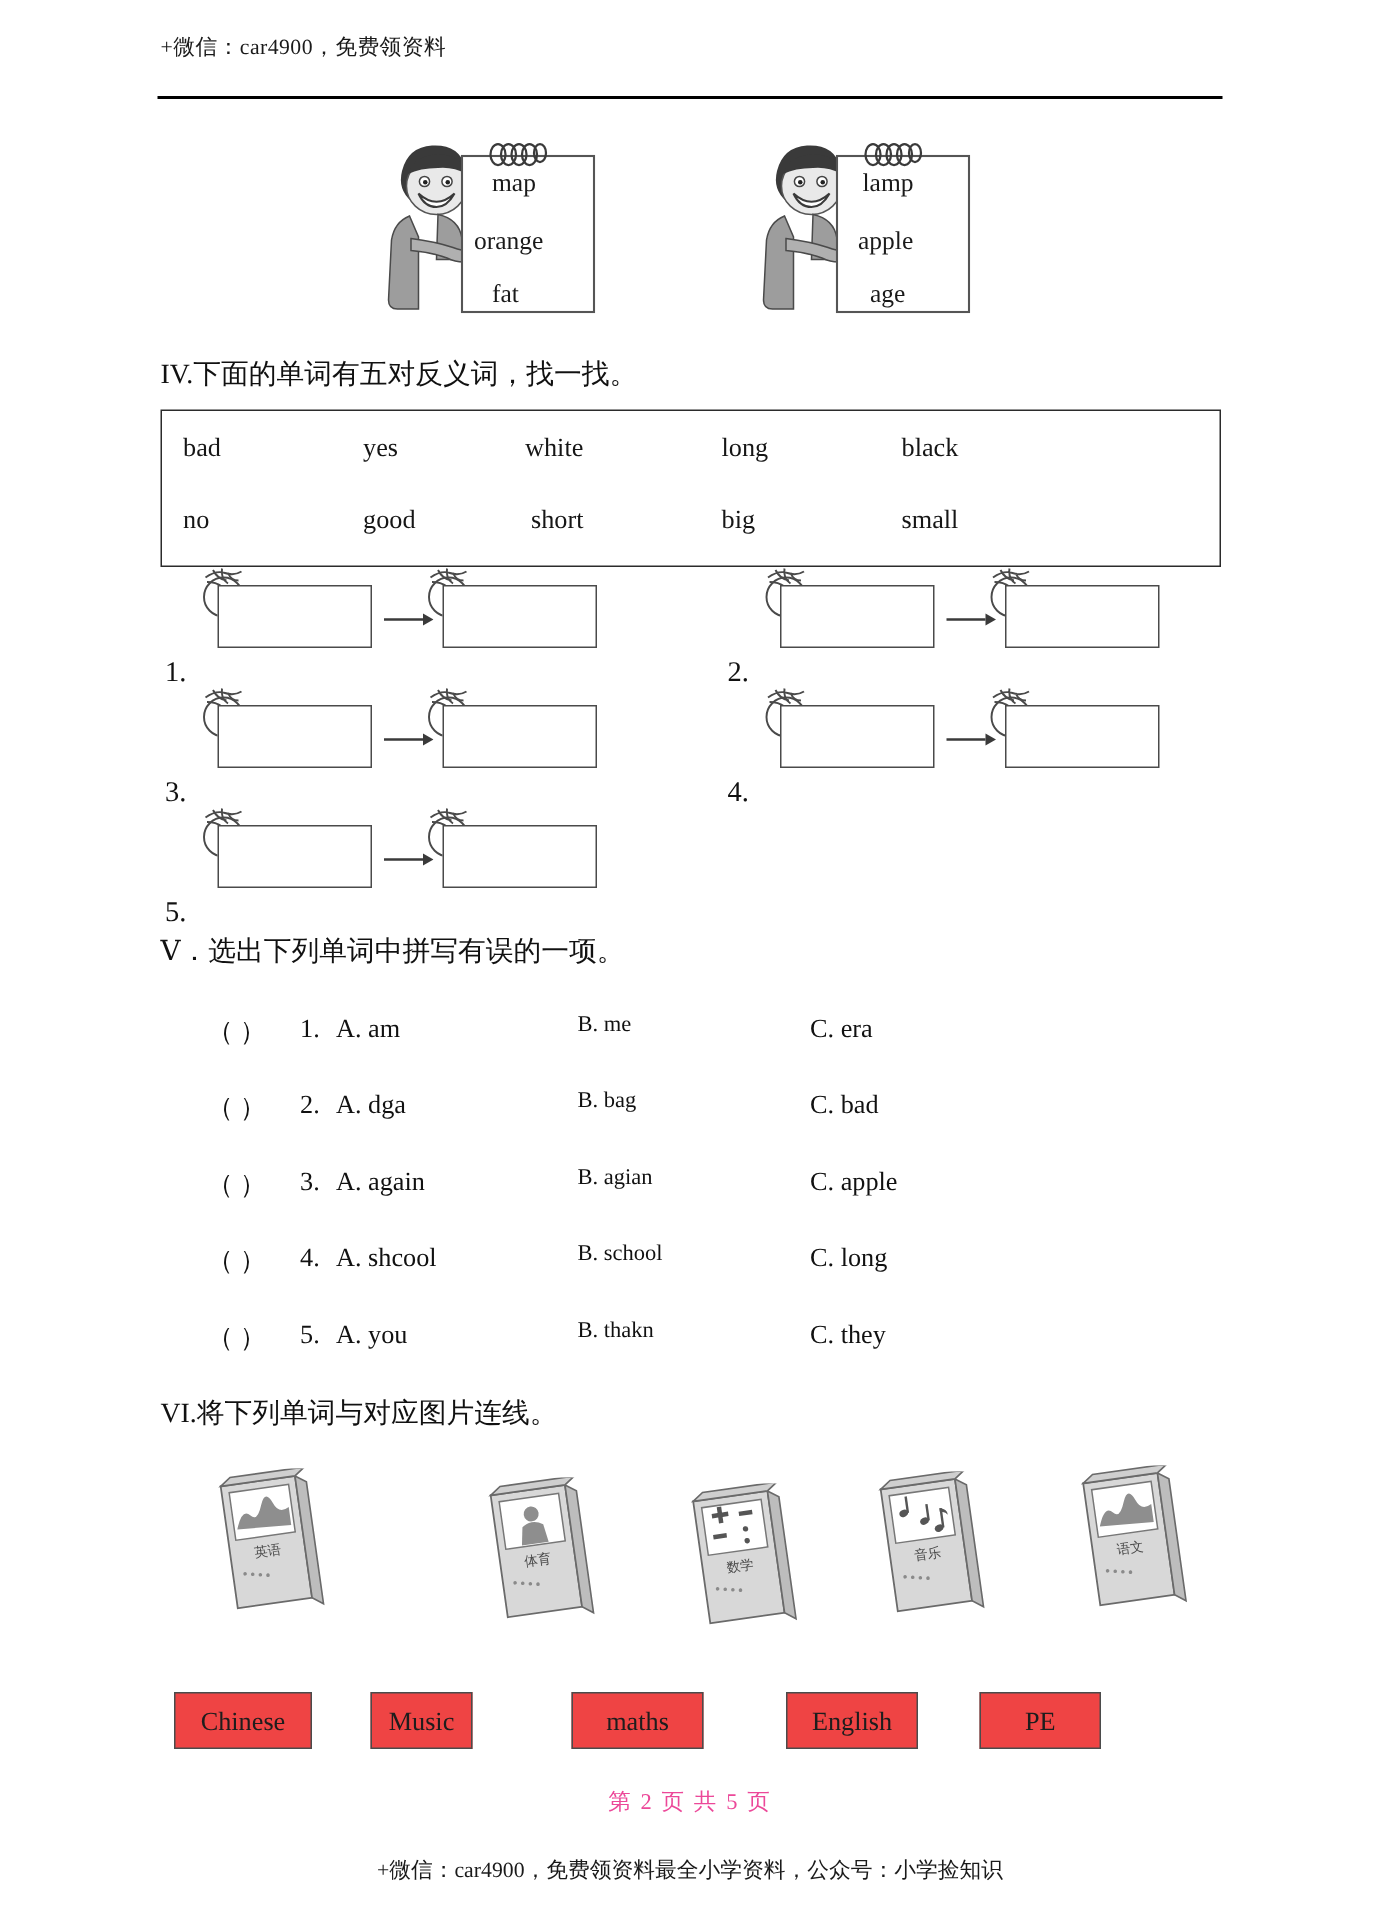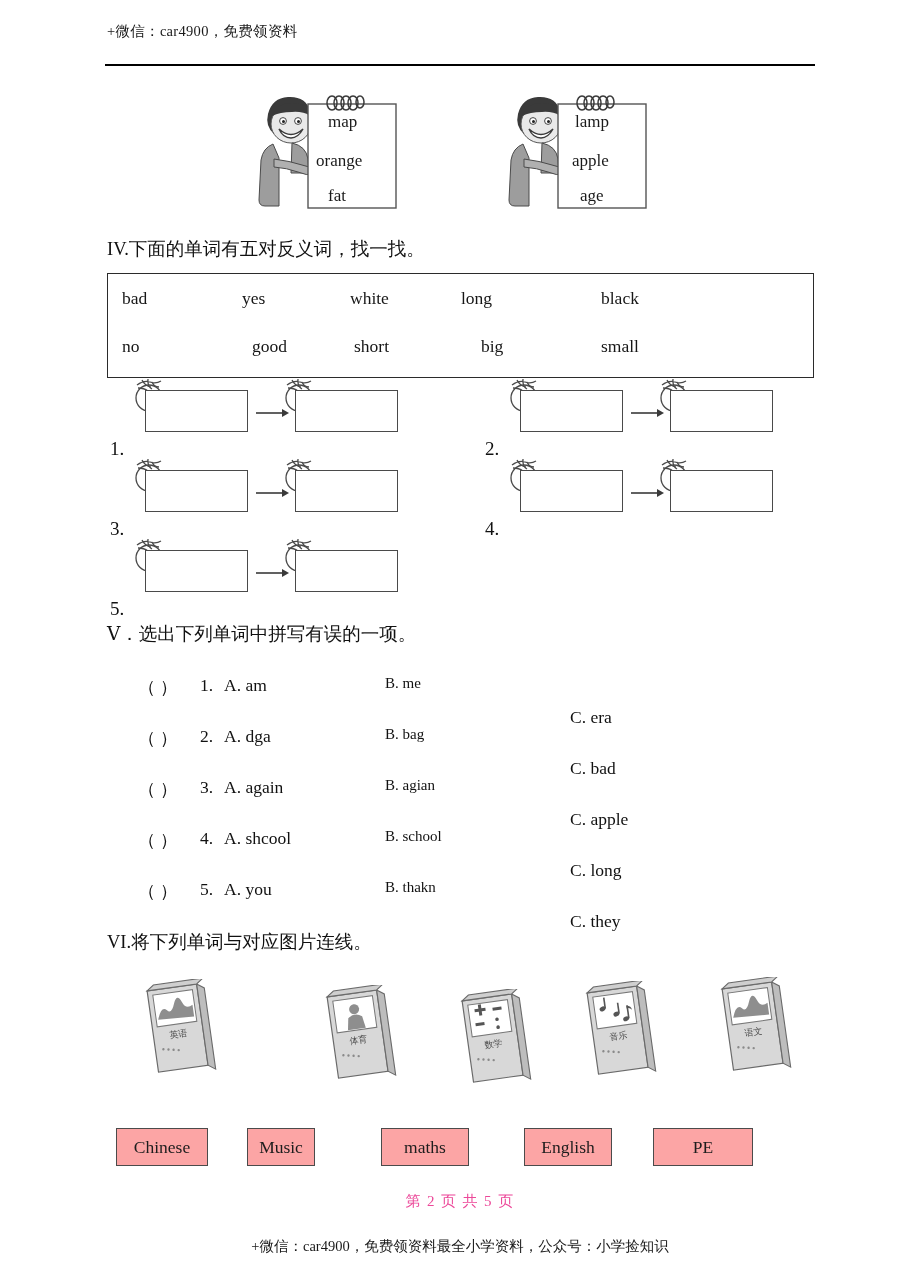--- a/index.html
+++ b/index.html
@@ -80,30 +80,30 @@
     position:absolute; left:145px; top:25px; width:34px; height:12px;
   }
 
   
   .mc { position:absolute; left:0; width:920px; }
   .mc-row { position:absolute; left:0; width:920px; height:30px; }
   .mc-row .paren { position:absolute; left:138px; font-size:17.5px; }
   .mc-row .num   { position:absolute; left:200px; font-size:17.5px; white-space:nowrap;}
   .mc-row .optA  { position:absolute; left:224px; font-size:17.5px; white-space:nowrap;}
   .mc-row .optB  { position:absolute; left:385px; font-size:15px; white-space:nowrap;}
-  .mc-row .optC  { position:absolute; left:570px; font-size:17.5px; white-space:nowrap;margin-top:32px;}
+  .mc-row .optC  { position:absolute; left:540px; font-size:17.5px; white-space:nowrap;}
 
   
   .books { position:absolute; left:0; top:975px; width:920px; height:115px; }
   .book { position:absolute; width:86px; height:104px; }
 
   .cards { position:absolute; left:0; top:1128px; width:920px; height:46px; }
   .card {
     position:absolute; height:38px; border:1.3px solid #4b4b4b;
-    background:#fca5a5; display:flex; align-items:center; justify-content:center;
+    background:#ef4444; display:flex; align-items:center; justify-content:center;
     font-size:17.5px; color:#1d1d1d;font-family:Liberation Serif, serif;
   }
 
   
   .ftr-page {
     position:absolute; left:0; top:1192px; width:920px;
     text-align:center; font-size:15px; color:#ec4899; letter-spacing:1.4px;
   }
   .ftr-note {
     position:absolute; left:0; top:1237px; width:920px;
@@ -185,26 +185,26 @@
     </div>
   </div>
 
   <div class="sec-head" id="sec4-head">IV.下面的单词有五对反义词，找一找。</div>
 
   <div class="wordbank">
     <div class="row r1">
       <span class="w" style="left:14px;">bad</span>
       <span class="w" style="left:134px;">yes</span>
       <span class="w" style="left:242px;">white</span>
-      <span class="w" style="left:353px;text-align:center;">long</span>
+      <span class="w" style="left:373px;text-align:center;">long</span>
       <span class="w" style="left:493px;">black</span>
     </div>
     <div class="row r2">
       <span class="w" style="left:14px;">no</span>
-      <span class="w" style="left:144px;">good</span>
+      <span class="w" style="left:134px;">good</span>
       <span class="w" style="left:246px;">short</span>
       <span class="w" style="left:373px;">big</span>
       <span class="w" style="left:493px;">small</span>
     </div>
   </div>
 
   <div class="pairs">
 
     <div class="pair" style="left:110px; top:0px;">
       <span class="idx">1.</span>
@@ -472,19 +472,19 @@
         </g>
       </svg>
     </div>
   </div>
 
   <div class="cards">
     <div class="card" style="left:116px; width:92px;">Chinese</div>
     <div class="card" style="left:247px; width:68px;">Music</div>
     <div class="card" style="left:381px; width:88px;">maths</div>
     <div class="card" style="left:524px; width:88px;">English</div>
-    <div class="card" style="left:653px; width:100px;">PE</div>
+    <div class="card" style="left:653px; width:81px;">PE</div>
   </div>
 
   <div class="ftr-page">第 2 页 共 5 页</div>
   <div class="ftr-note">+微信：car4900，免费领资料最全小学资料，公众号：小学捡知识</div>
 
 </div>
 
 </body></html>

